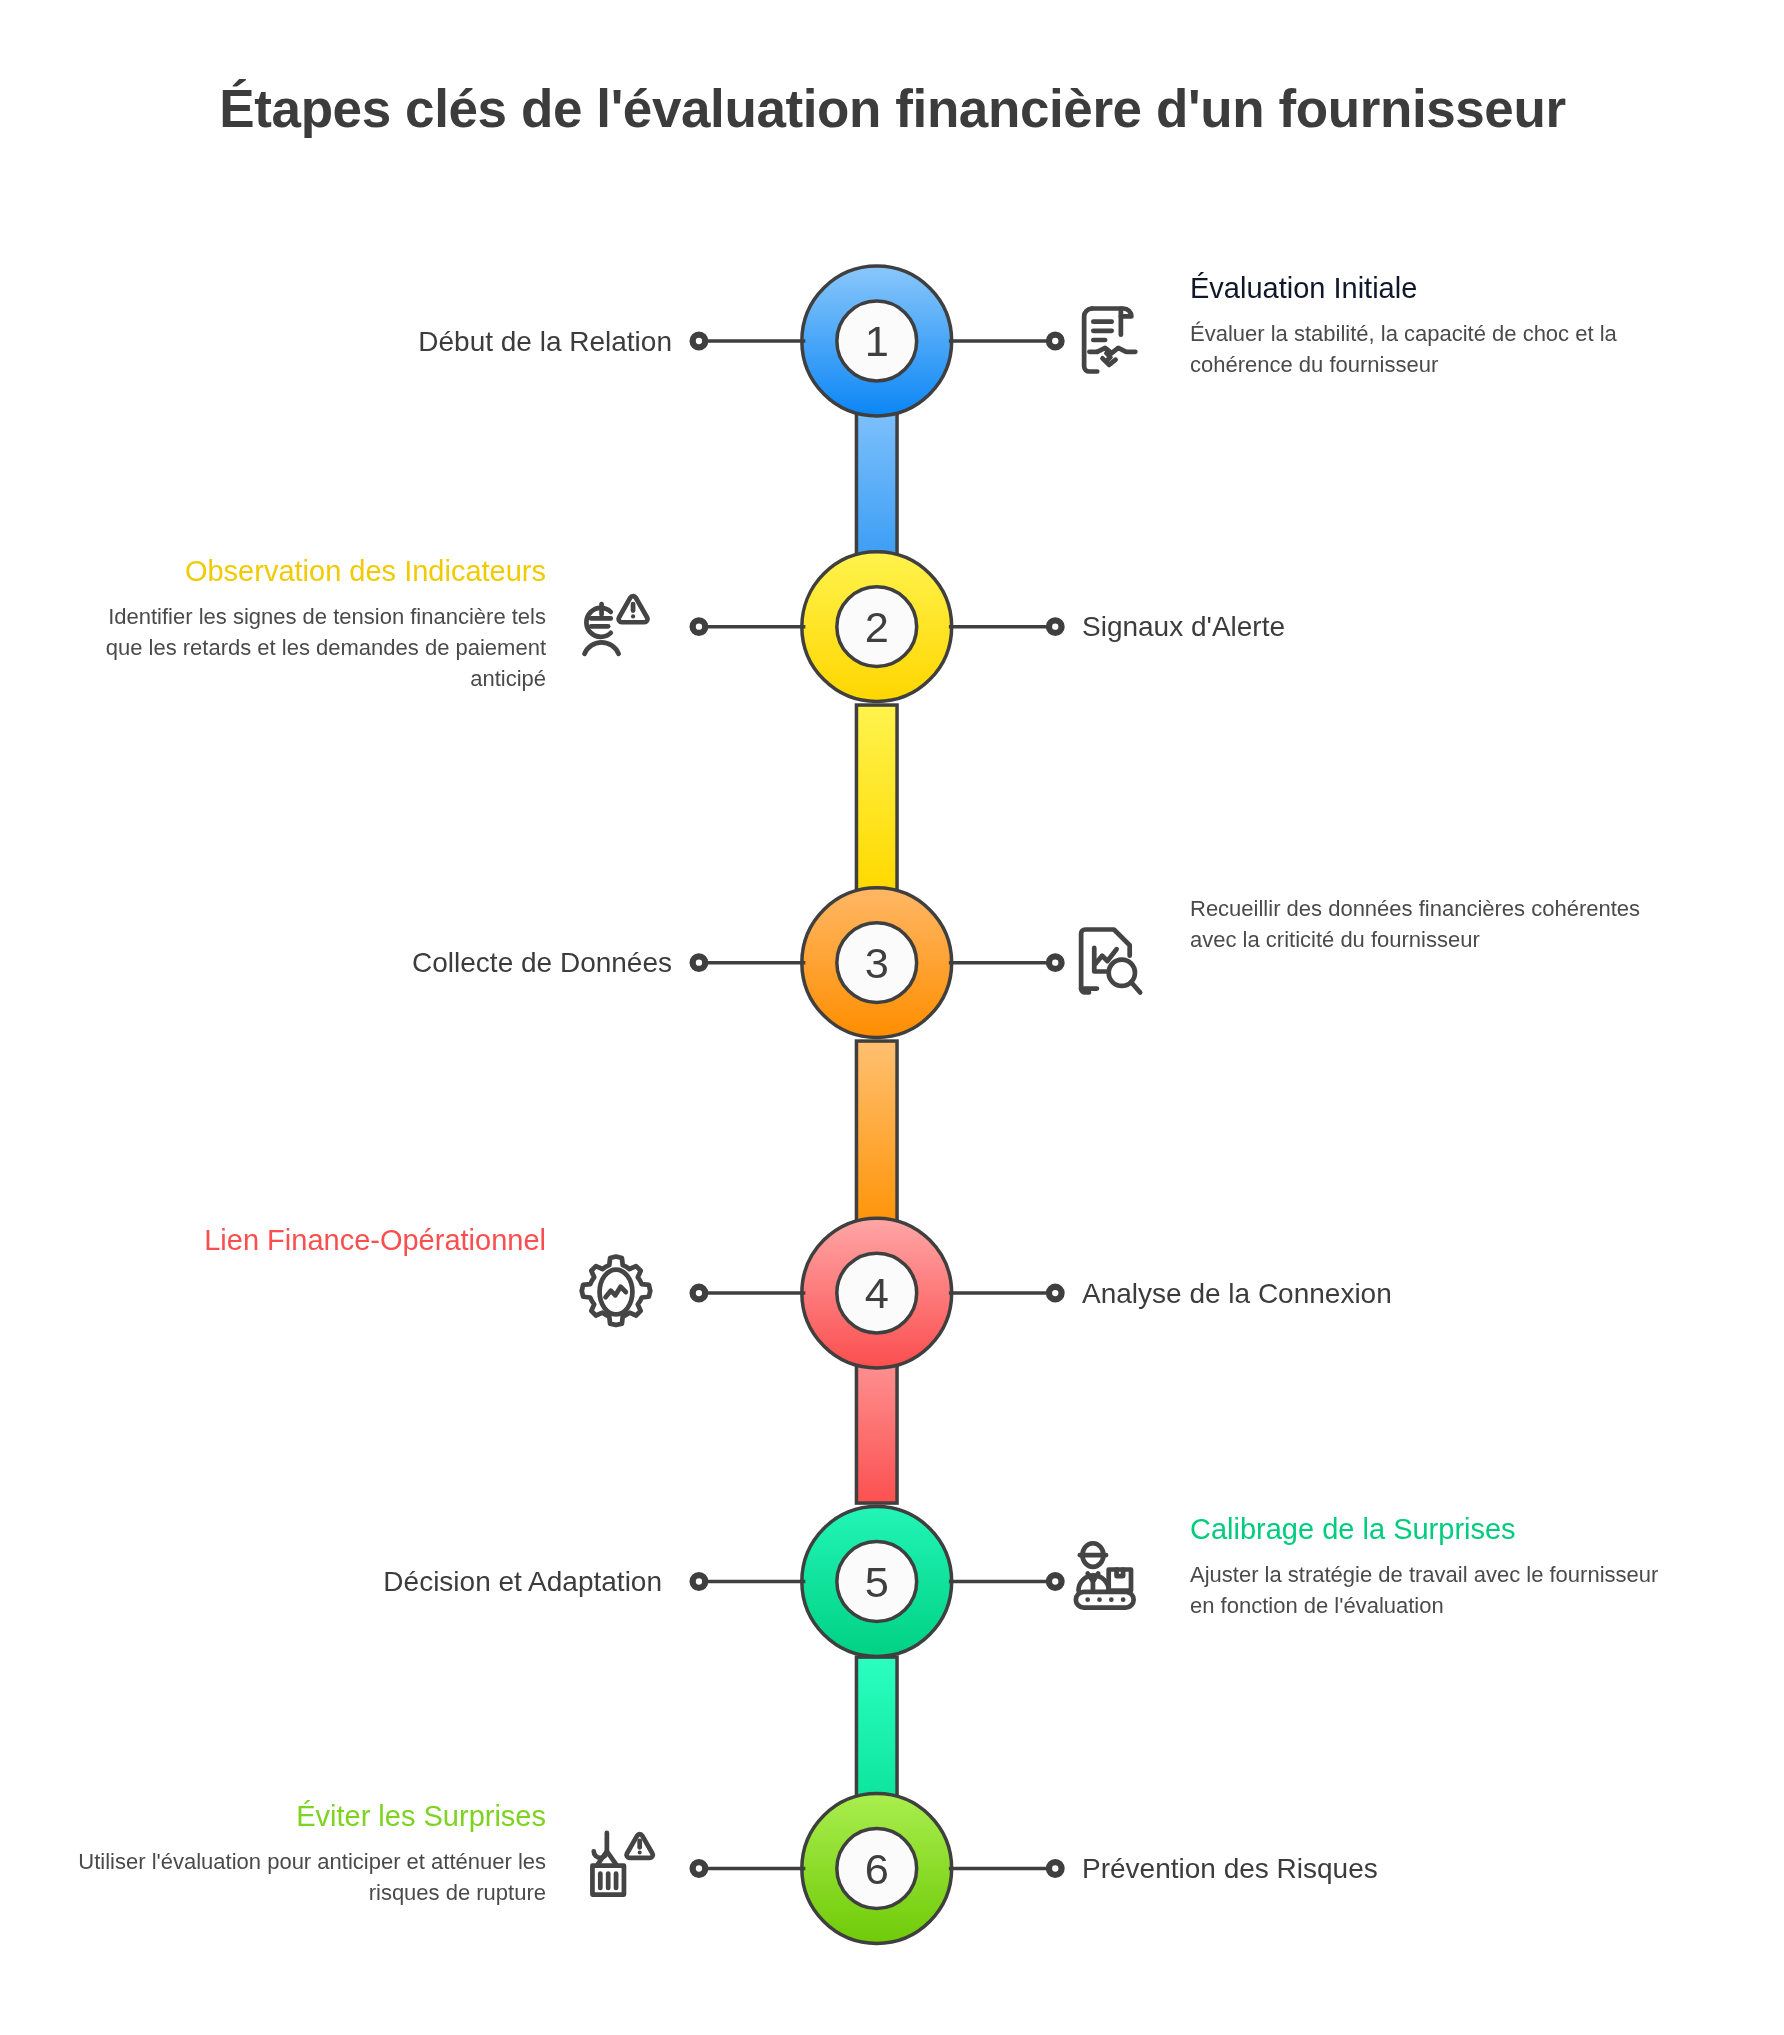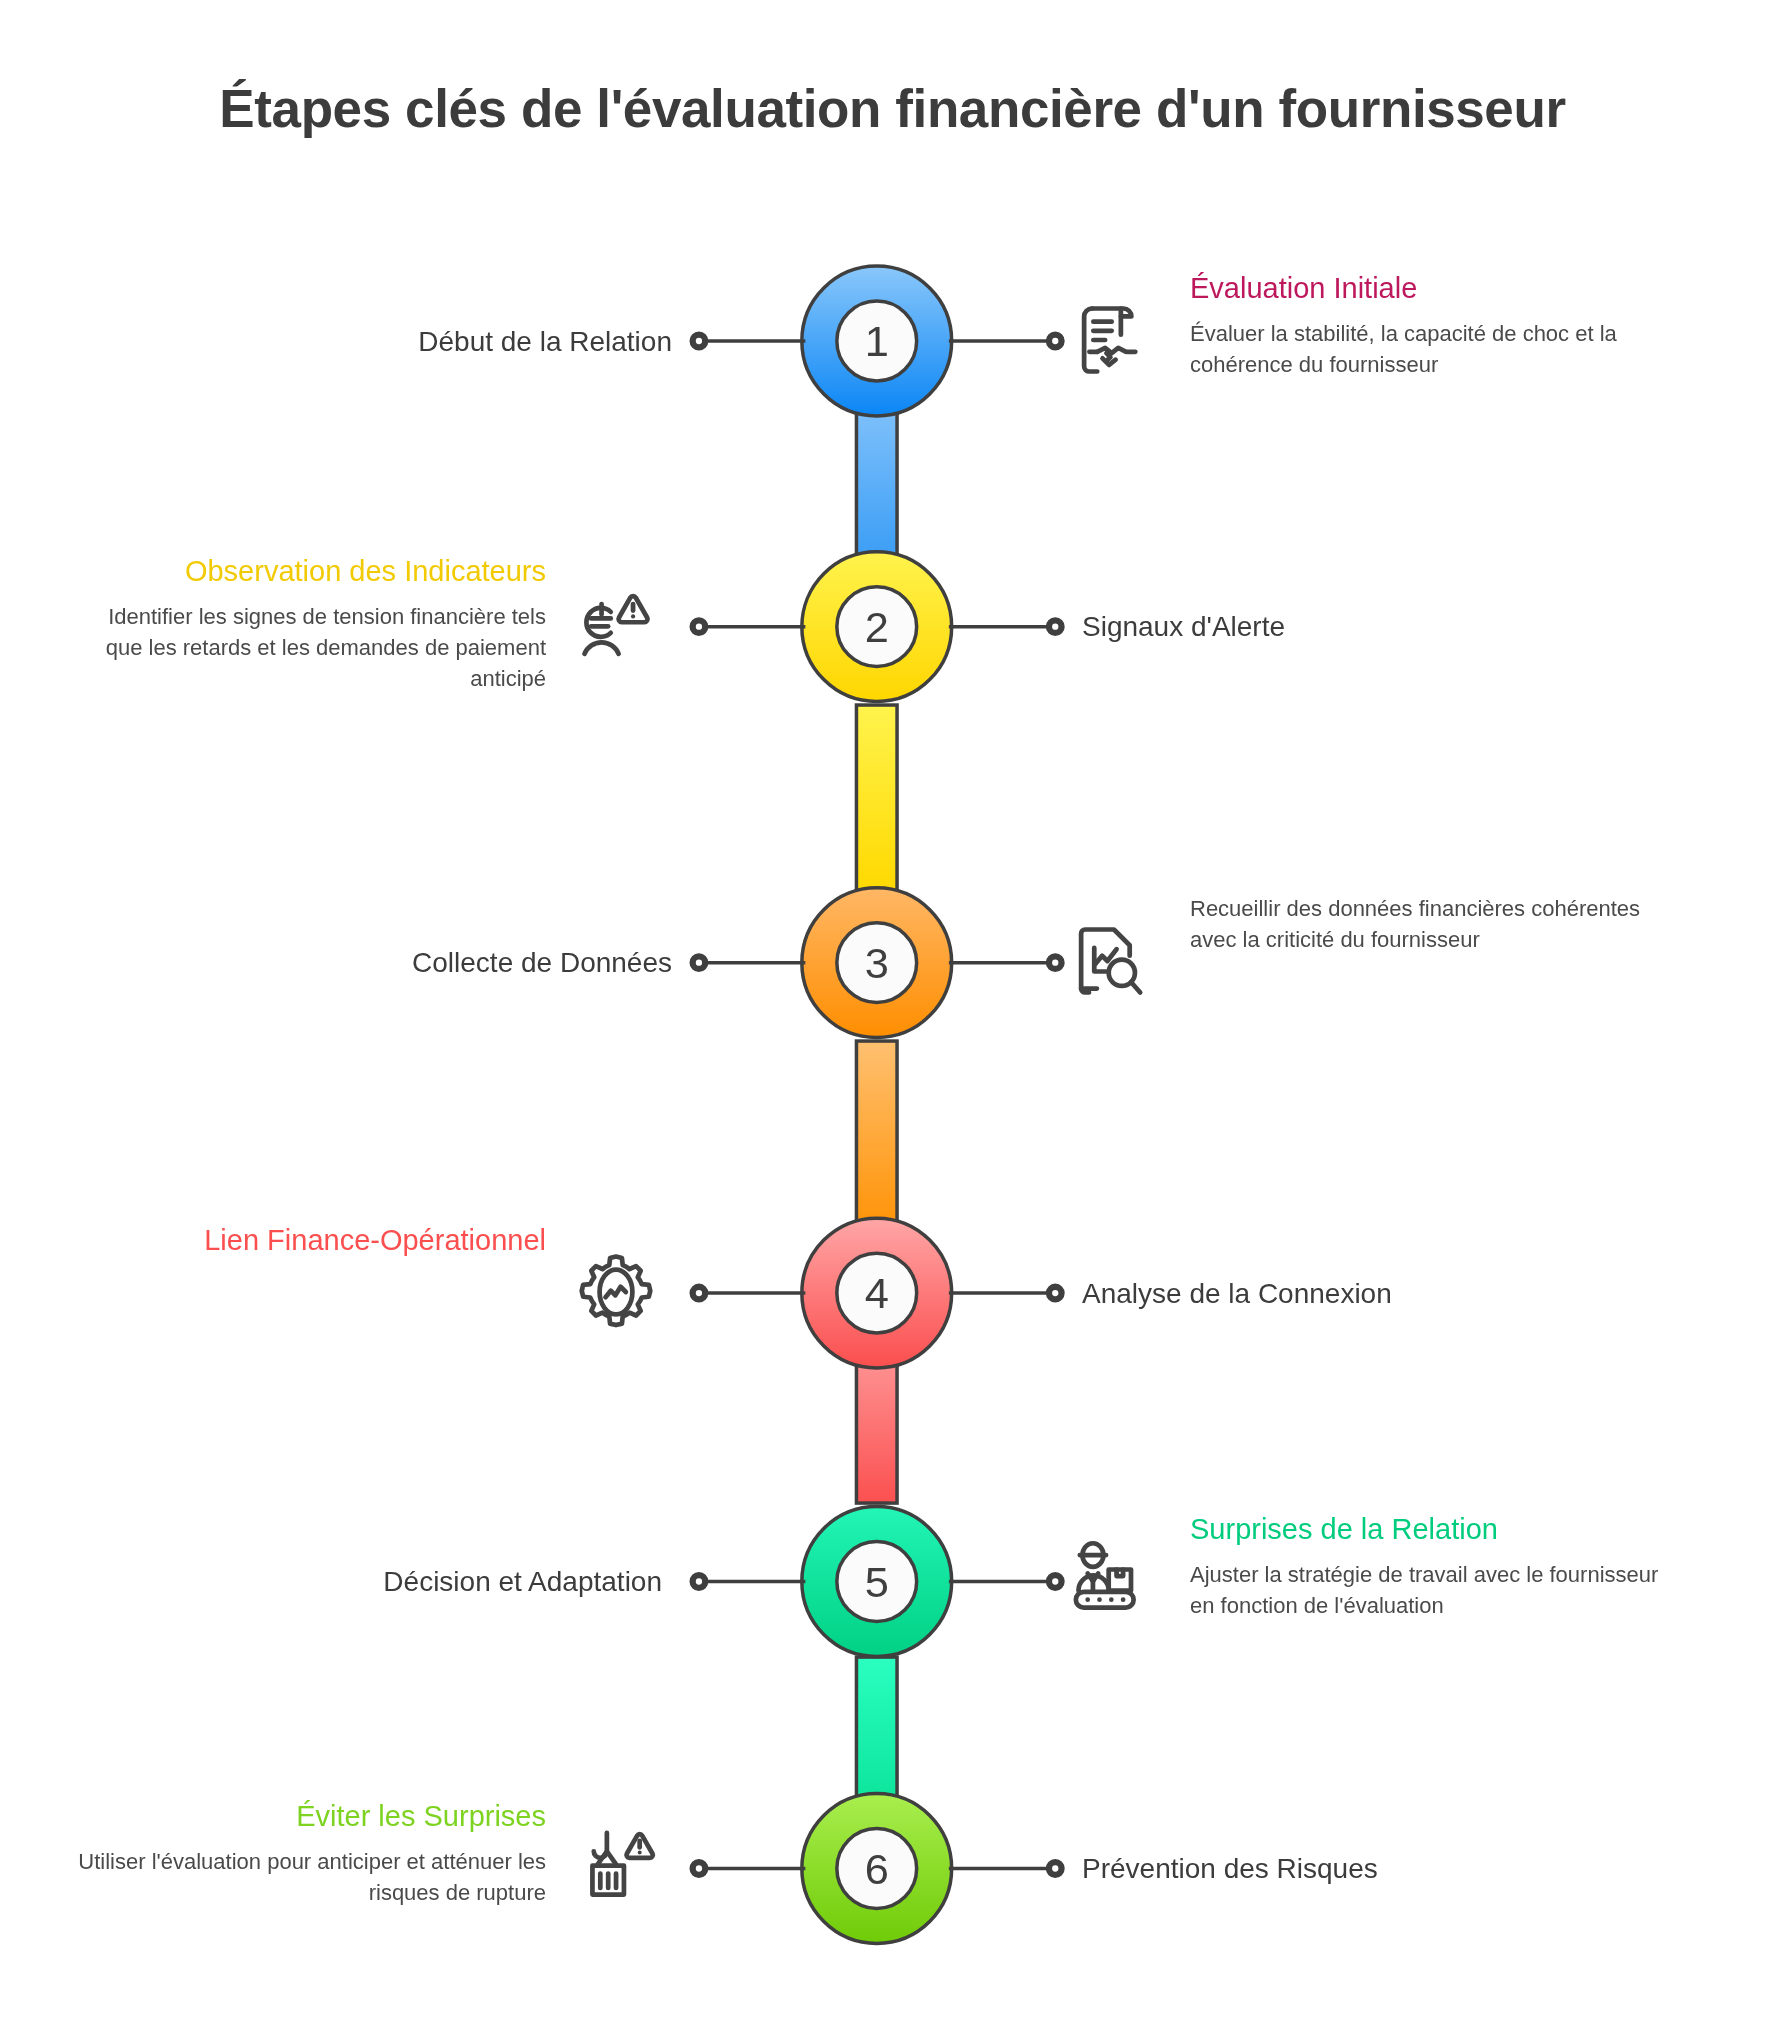--- a/index.html
+++ b/index.html
@@ -224,21 +224,21 @@
       <line x1="17" y1="25" x2="31" y2="25"></line>
       <line x1="17" y1="32" x2="26" y2="32"></line>
       <path d="M20 41 l6 -3 l5 4 l5 -4 l6 3"></path>
       <path d="M27 42 l3 3 l-3 3"></path>
       <path d="M24 46 l5 5 l5 -4"></path>
       <line x1="14" y1="41" x2="20" y2="41"></line>
       <line x1="43" y1="41" x2="49" y2="41"></line>
     </svg>
   </div>
   <div class="txt right" style="left:1190px; top:238px; width:490px;">
-    <div class="step-title" style="color:#be185d;">Évaluation Initiale</div>
+    <div class="step-title" style="color:#0f172a;">Évaluation Initiale</div>
     <div class="step-desc">Évaluer la stabilité, la capacité de choc et la cohérence du fournisseur</div>
   </div>
   <div class="caption left" style="left:252px; top:293px; width:420px;">Début de la Relation</div>
 
   <div class="icon" style="left:574px; top:550px;">
     <svg viewBox="0 0 64 64" fill="none" stroke="#444" stroke-width="3.6" stroke-linecap="round" stroke-linejoin="round">
       <path d="M45 10 a2.4 2.4 0 0 1 2.1 1.2 l8.6 15.1 a2.4 2.4 0 0 1 -2.1 3.6 h-17.2 a2.4 2.4 0 0 1 -2.1 -3.6 l8.6 -15.1 a2.4 2.4 0 0 1 2.1 -1.2 z"></path>
       <line x1="45" y1="16" x2="45" y2="21"></line>
       <circle cx="45" cy="25.5" r="1.6" fill="#444" stroke="none"></circle>
       <path d="M28 22 a11 11 0 1 0 0 16"></path>
@@ -291,21 +291,21 @@
       <rect x="31" y="24" width="17" height="16"></rect>
       <path d="M37 24 v5 h5 v-5"></path>
       <rect x="6" y="41" width="44" height="12" rx="6"></rect>
       <circle cx="15" cy="47" r="1.8" fill="#444" stroke="none"></circle>
       <circle cx="24" cy="47" r="1.8" fill="#444" stroke="none"></circle>
       <circle cx="33" cy="47" r="1.8" fill="#444" stroke="none"></circle>
       <circle cx="42" cy="47" r="1.8" fill="#444" stroke="none"></circle>
     </svg>
   </div>
   <div class="txt right" style="left:1190px; top:1479px; width:490px;">
-    <div class="step-title" style="color:#00cc7e;">Surprises de la Relation</div>
+    <div class="step-title" style="color:#00cc7e;">Calibrage de la Surprises</div>
     <div class="step-desc">Ajuster la stratégie de travail avec le fournisseur en fonction de l'évaluation</div>
   </div>
   <div class="caption left" style="left:228px; top:1533px; width:434px;">Décision et Adaptation</div>
 
   <div class="icon" style="left:578px; top:1792px;">
     <svg viewBox="0 0 64 64" fill="none" stroke="#444" stroke-width="3.6" stroke-linecap="round" stroke-linejoin="round">
       <path d="M47 7 a2.2 2.2 0 0 1 1.9 1.1 l7.8 13.6 a2.2 2.2 0 0 1 -1.9 3.3 h-15.6 a2.2 2.2 0 0 1 -1.9 -3.3 l7.8 -13.6 a2.2 2.2 0 0 1 1.9 -1.1 z"></path>
       <line x1="47" y1="12" x2="47" y2="17"></line>
       <circle cx="47" cy="21" r="1.5" fill="#444" stroke="none"></circle>
       <path d="M22 6 v14 a5 5 0 1 1 -10 0"></path>

